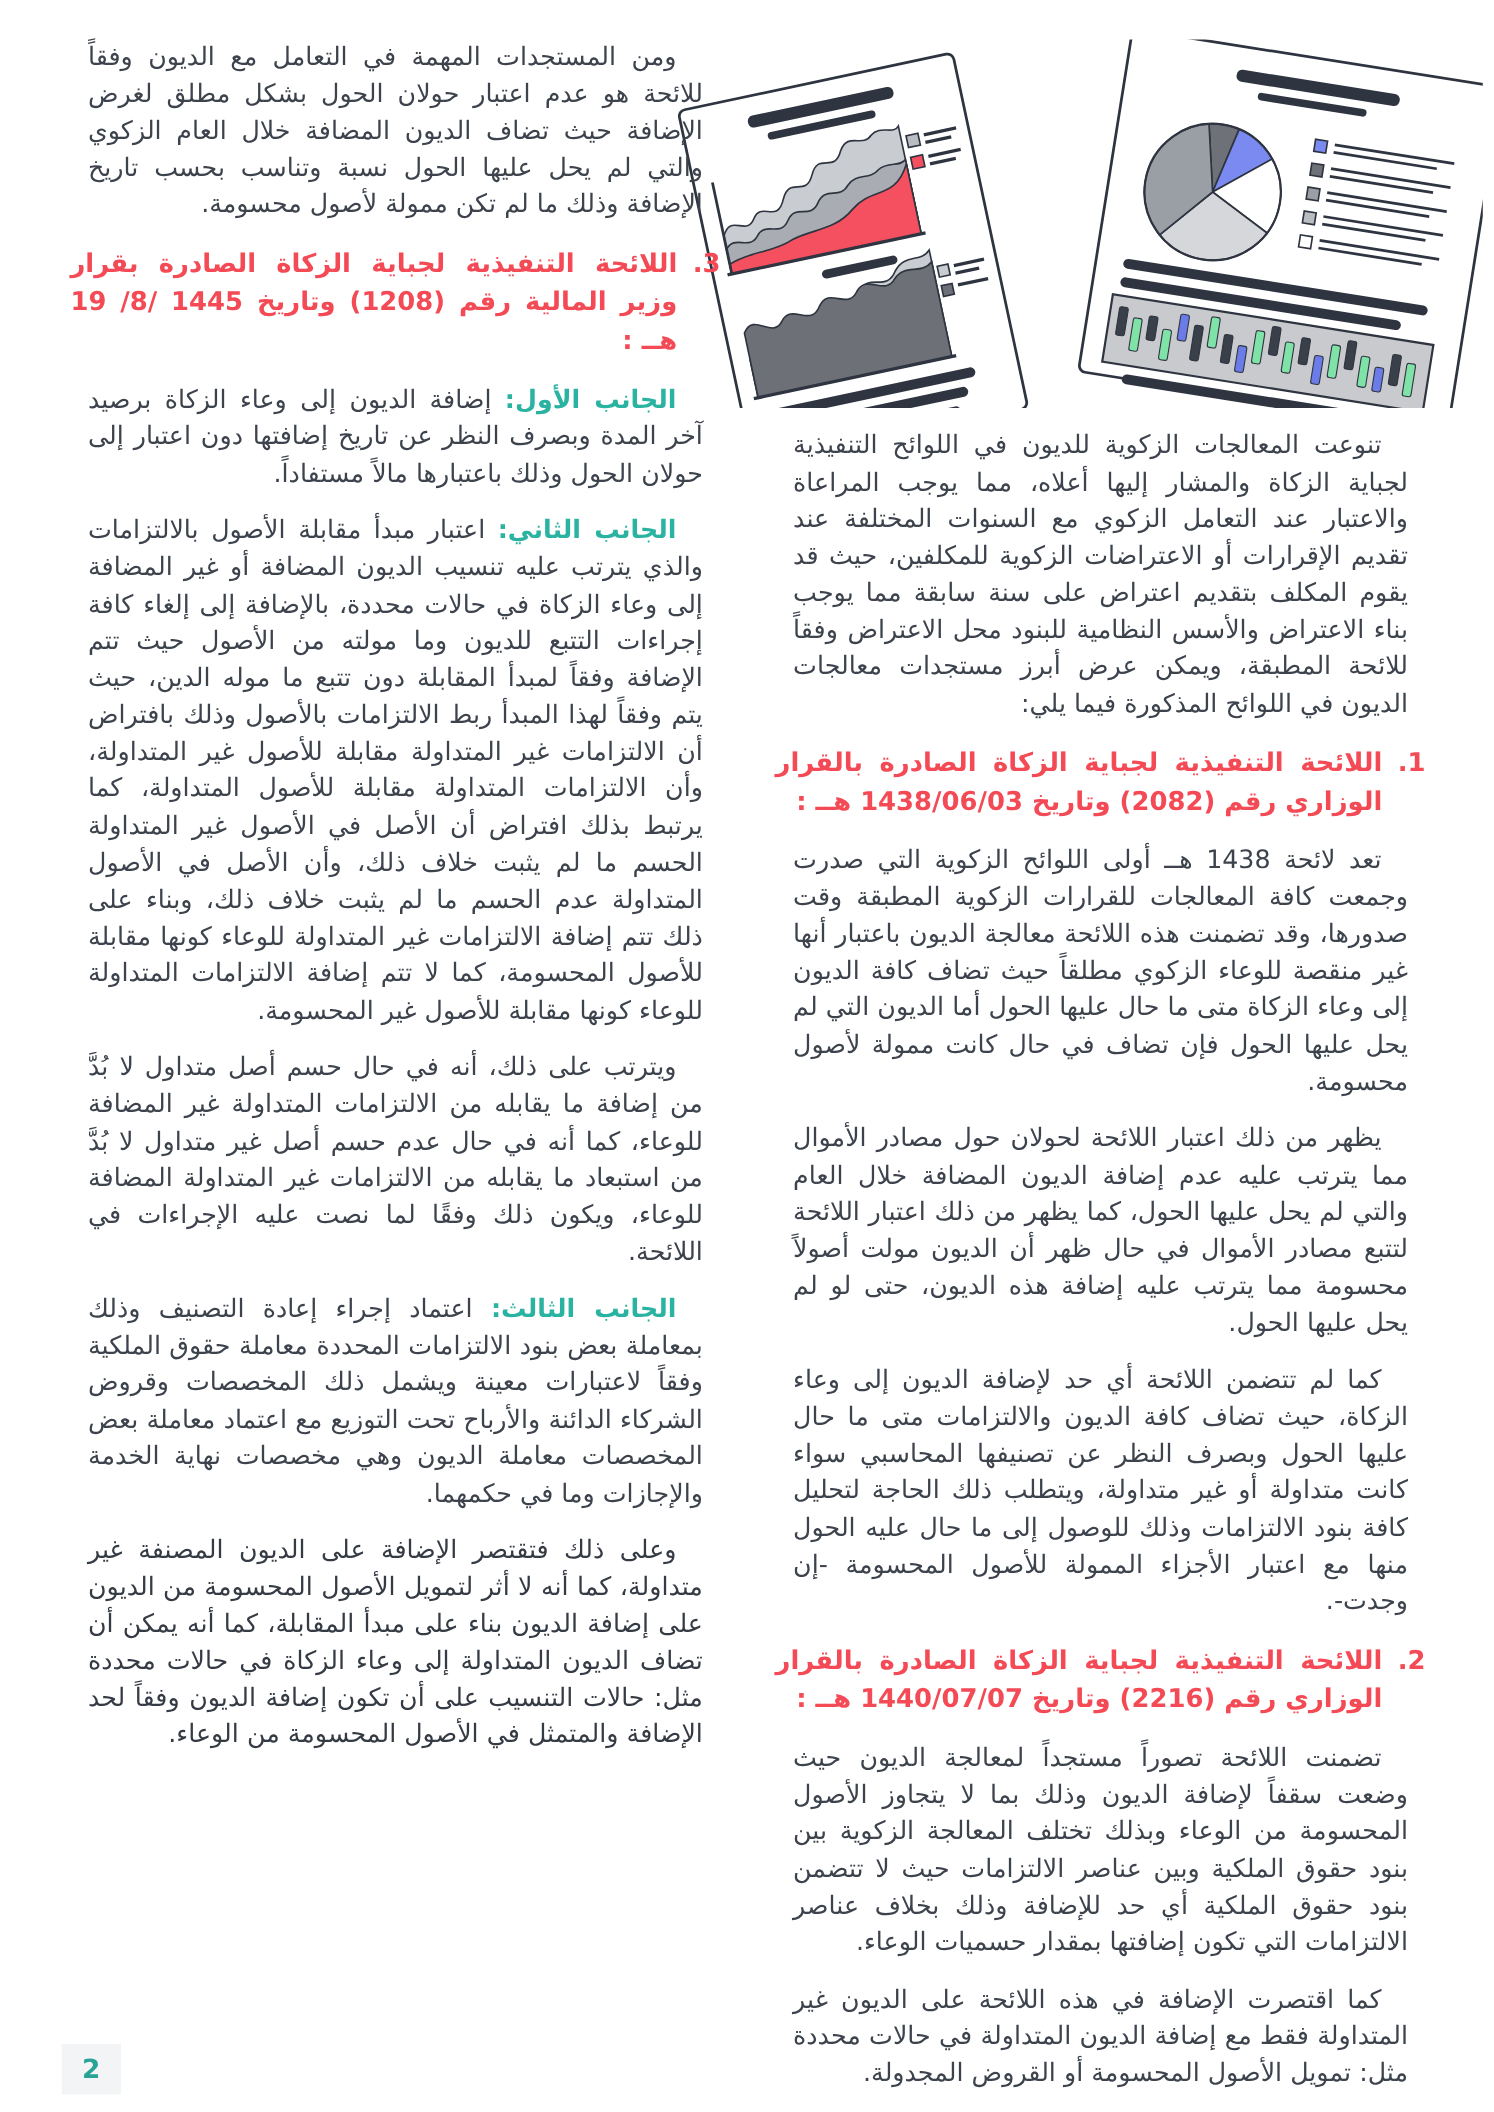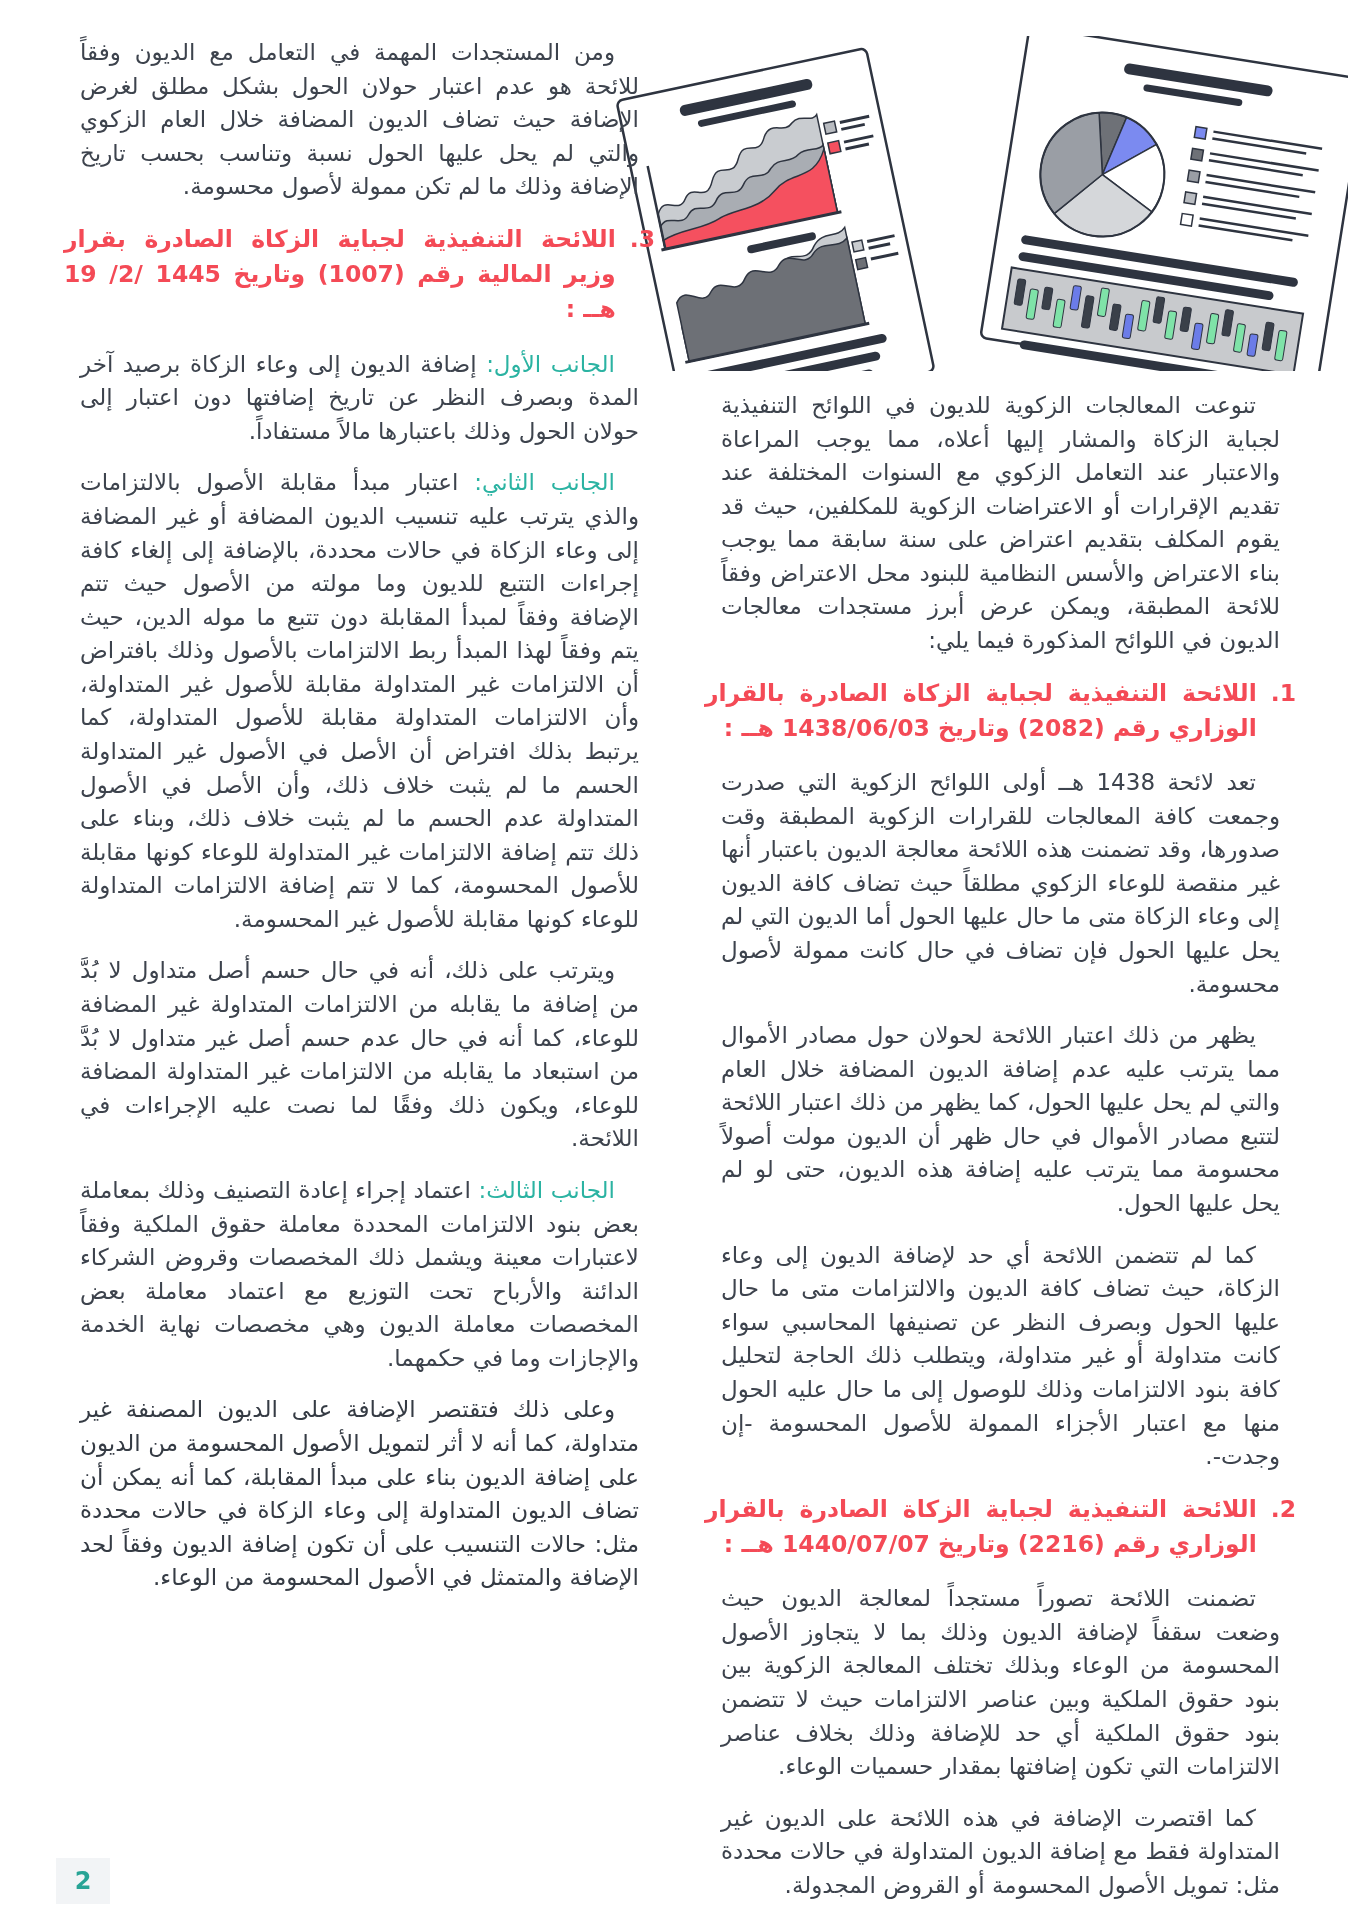--- a/index.html
+++ b/index.html
@@ -16,21 +16,21 @@
     display:flex; gap:50px;
     padding:36px 62px 0 64px;
     align-items:flex-start;
   }
   .col { flex:1 1 0; min-width:0; }
   p.body {
     margin:0 16px 18px; font-size:23px; line-height:1.46;
     color:#3d434d; text-align:justify; text-indent:24px;
   }
   p.body.bold-p { font-weight:normal; color:#353b44; }
-  .lead { color:#2bb3a2; font-weight:normal; }
+  .lead { color:#2bb3a2; font-weight:bold; }
   .heading {
     display:flex; gap:14px; margin:8px 0 20px;
     color:#f44a56; font-weight:bold; font-size:23.5px; line-height:1.5;
   }
   .heading .num { flex:none; }
   .heading .txt { flex:1; text-align:justify; }
   .illu {
     width:775px; height:335px;
     margin:0 -52px 18px -133px;
     display:block;
@@ -168,21 +168,21 @@
 
       <p class="body">تضمنت اللائحة تصوراً مستجداً لمعالجة الديون حيث وضعت سقفاً لإضافة الديون وذلك بما لا يتجاوز الأصول المحسومة من الوعاء وبذلك تختلف المعالجة الزكوية بين بنود حقوق الملكية وبين عناصر الالتزامات حيث لا تتضمن بنود حقوق الملكية أي حد للإضافة وذلك بخلاف عناصر الالتزامات التي تكون إضافتها بمقدار حسميات الوعاء.</p>
       <p class="body">كما اقتصرت الإضافة في هذه اللائحة على الديون غير المتداولة فقط مع إضافة الديون المتداولة في حالات محددة مثل: تمويل الأصول المحسومة أو القروض المجدولة.</p>
     </section>
 
     <section class="col">
       <p class="body">ومن المستجدات المهمة في التعامل مع الديون وفقاً للائحة هو عدم اعتبار حولان الحول بشكل مطلق لغرض الإضافة حيث تضاف الديون المضافة خلال العام الزكوي والتي لم يحل عليها الحول نسبة وتناسب بحسب تاريخ الإضافة وذلك ما لم تكن ممولة لأصول محسومة.</p>
 
       <div class="heading">
         <span class="num">3.</span>
-        <span class="txt">اللائحة التنفيذية لجباية الزكاة الصادرة بقرار وزير المالية رقم (1007) وتاريخ ‎19 /2/ 1445‎ هــ :</span>
+        <span class="txt">اللائحة التنفيذية لجباية الزكاة الصادرة بقرار وزير المالية رقم (1208) وتاريخ ‎19 /8/ 1445‎ هــ :</span>
       </div>
 
 
       <p class="body"><span class="lead">الجانب الأول:</span><span> إضافة الديون إلى وعاء الزكاة برصيد آخر المدة وبصرف النظر عن تاريخ إضافتها دون اعتبار إلى حولان الحول وذلك باعتبارها مالاً مستفاداً.</span></p>
 
       <p class="body"><span class="lead">الجانب الثاني:</span><span> اعتبار مبدأ مقابلة الأصول بالالتزامات والذي يترتب عليه تنسيب الديون المضافة أو غير المضافة إلى وعاء الزكاة في حالات محددة، بالإضافة إلى إلغاء كافة إجراءات التتبع للديون وما مولته من الأصول حيث تتم الإضافة وفقاً لمبدأ المقابلة دون تتبع ما موله الدين، حيث يتم وفقاً لهذا المبدأ ربط الالتزامات بالأصول وذلك بافتراض أن الالتزامات غير المتداولة مقابلة للأصول غير المتداولة، وأن الالتزامات المتداولة مقابلة للأصول المتداولة، كما يرتبط بذلك افتراض أن الأصل في الأصول غير المتداولة الحسم ما لم يثبت خلاف ذلك، وأن الأصل في الأصول المتداولة عدم الحسم ما لم يثبت خلاف ذلك، وبناء على ذلك تتم إضافة الالتزامات غير المتداولة للوعاء كونها مقابلة للأصول المحسومة، كما لا تتم إضافة الالتزامات المتداولة للوعاء كونها مقابلة للأصول غير المحسومة.</span></p>
 
       <p class="body">ويترتب على ذلك، أنه في حال حسم أصل متداول لا بُدَّ من إضافة ما يقابله من الالتزامات المتداولة غير المضافة للوعاء، كما أنه في حال عدم حسم أصل غير متداول لا بُدَّ من استبعاد ما يقابله من الالتزامات غير المتداولة المضافة للوعاء، ويكون ذلك وفقًا لما نصت عليه الإجراءات في اللائحة.</p>
 
       <p class="body"><span class="lead">الجانب الثالث:</span><span> اعتماد إجراء إعادة التصنيف وذلك بمعاملة بعض بنود الالتزامات المحددة معاملة حقوق الملكية وفقاً لاعتبارات معينة ويشمل ذلك المخصصات وقروض الشركاء الدائنة والأرباح تحت التوزيع مع اعتماد معاملة بعض المخصصات معاملة الديون وهي مخصصات نهاية الخدمة والإجازات وما في حكمهما.</span></p>

